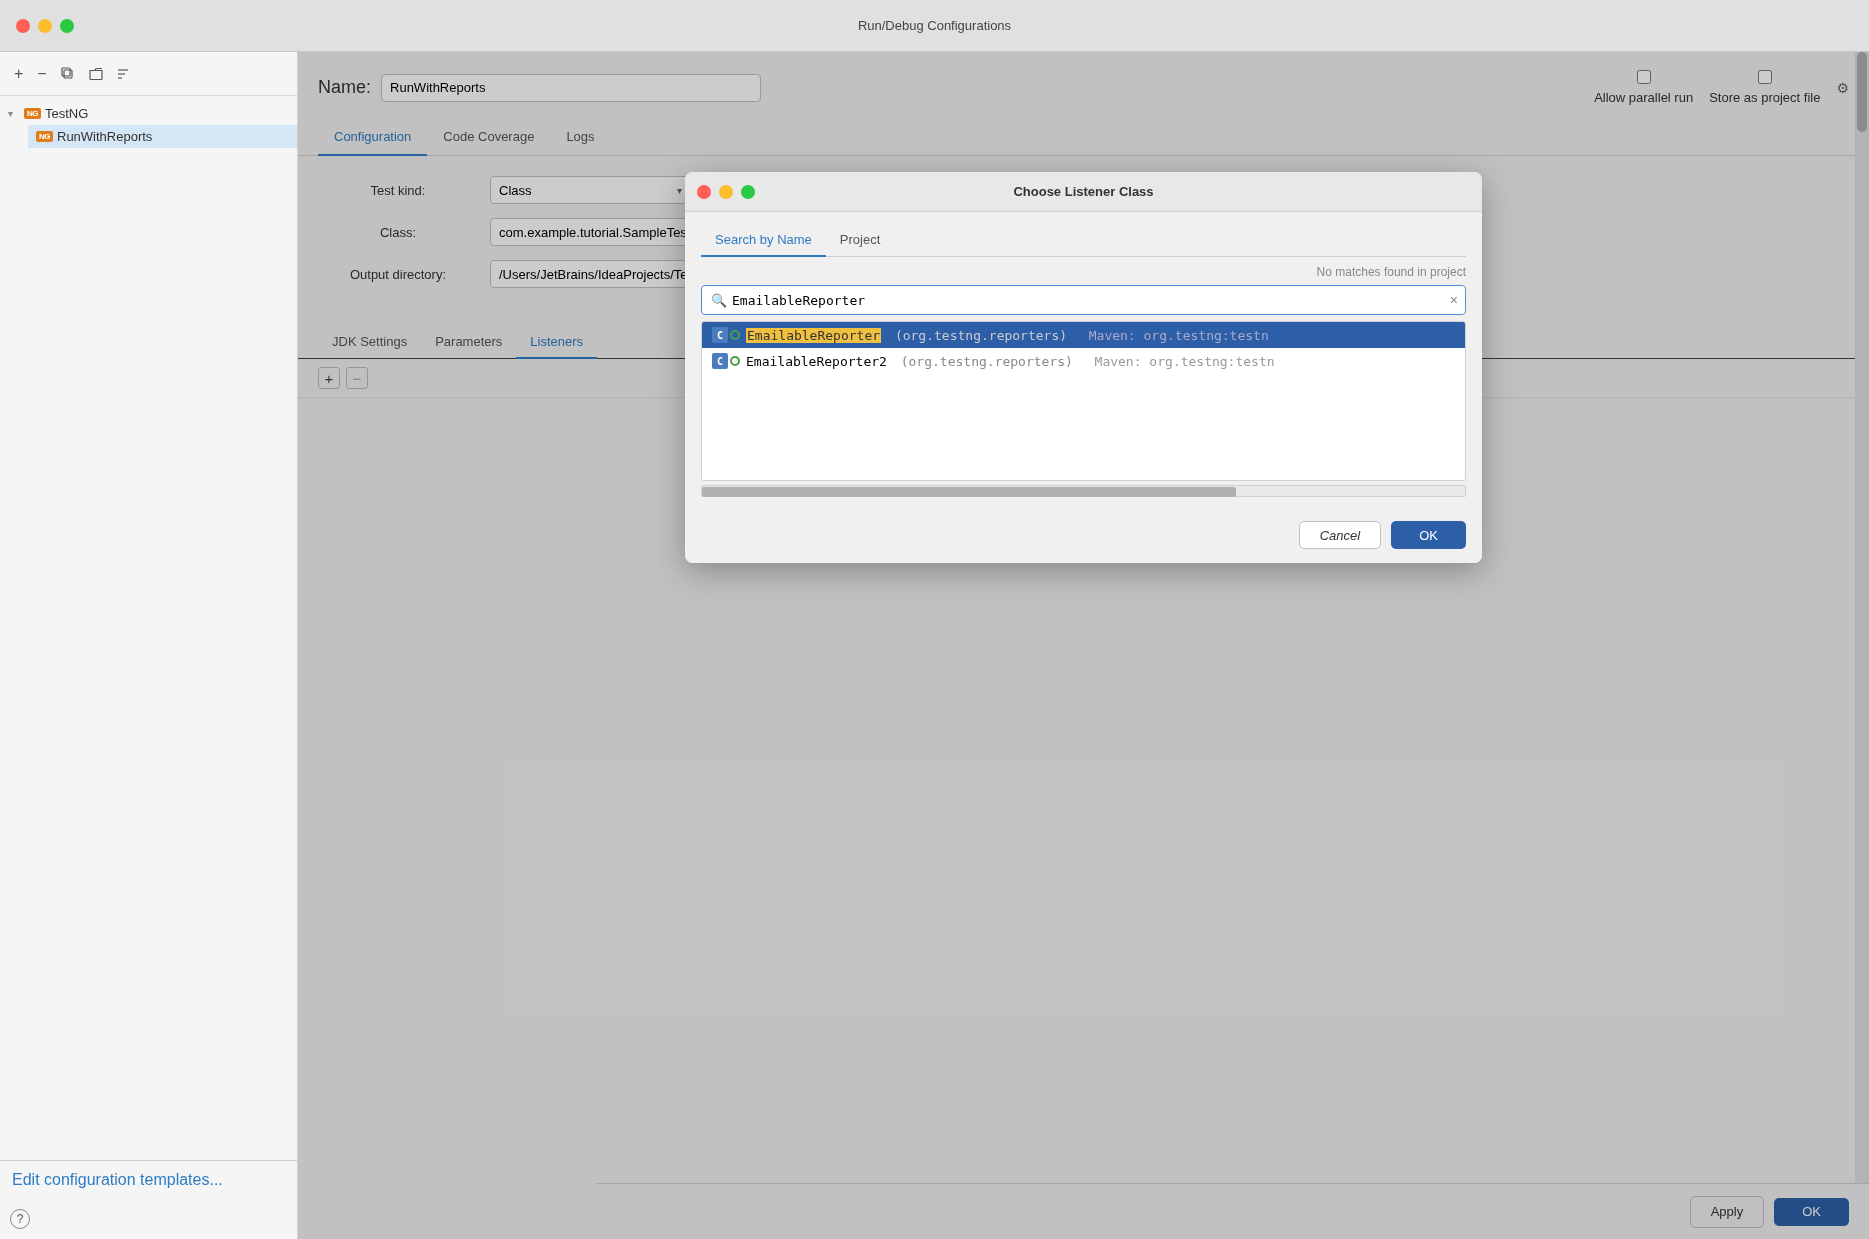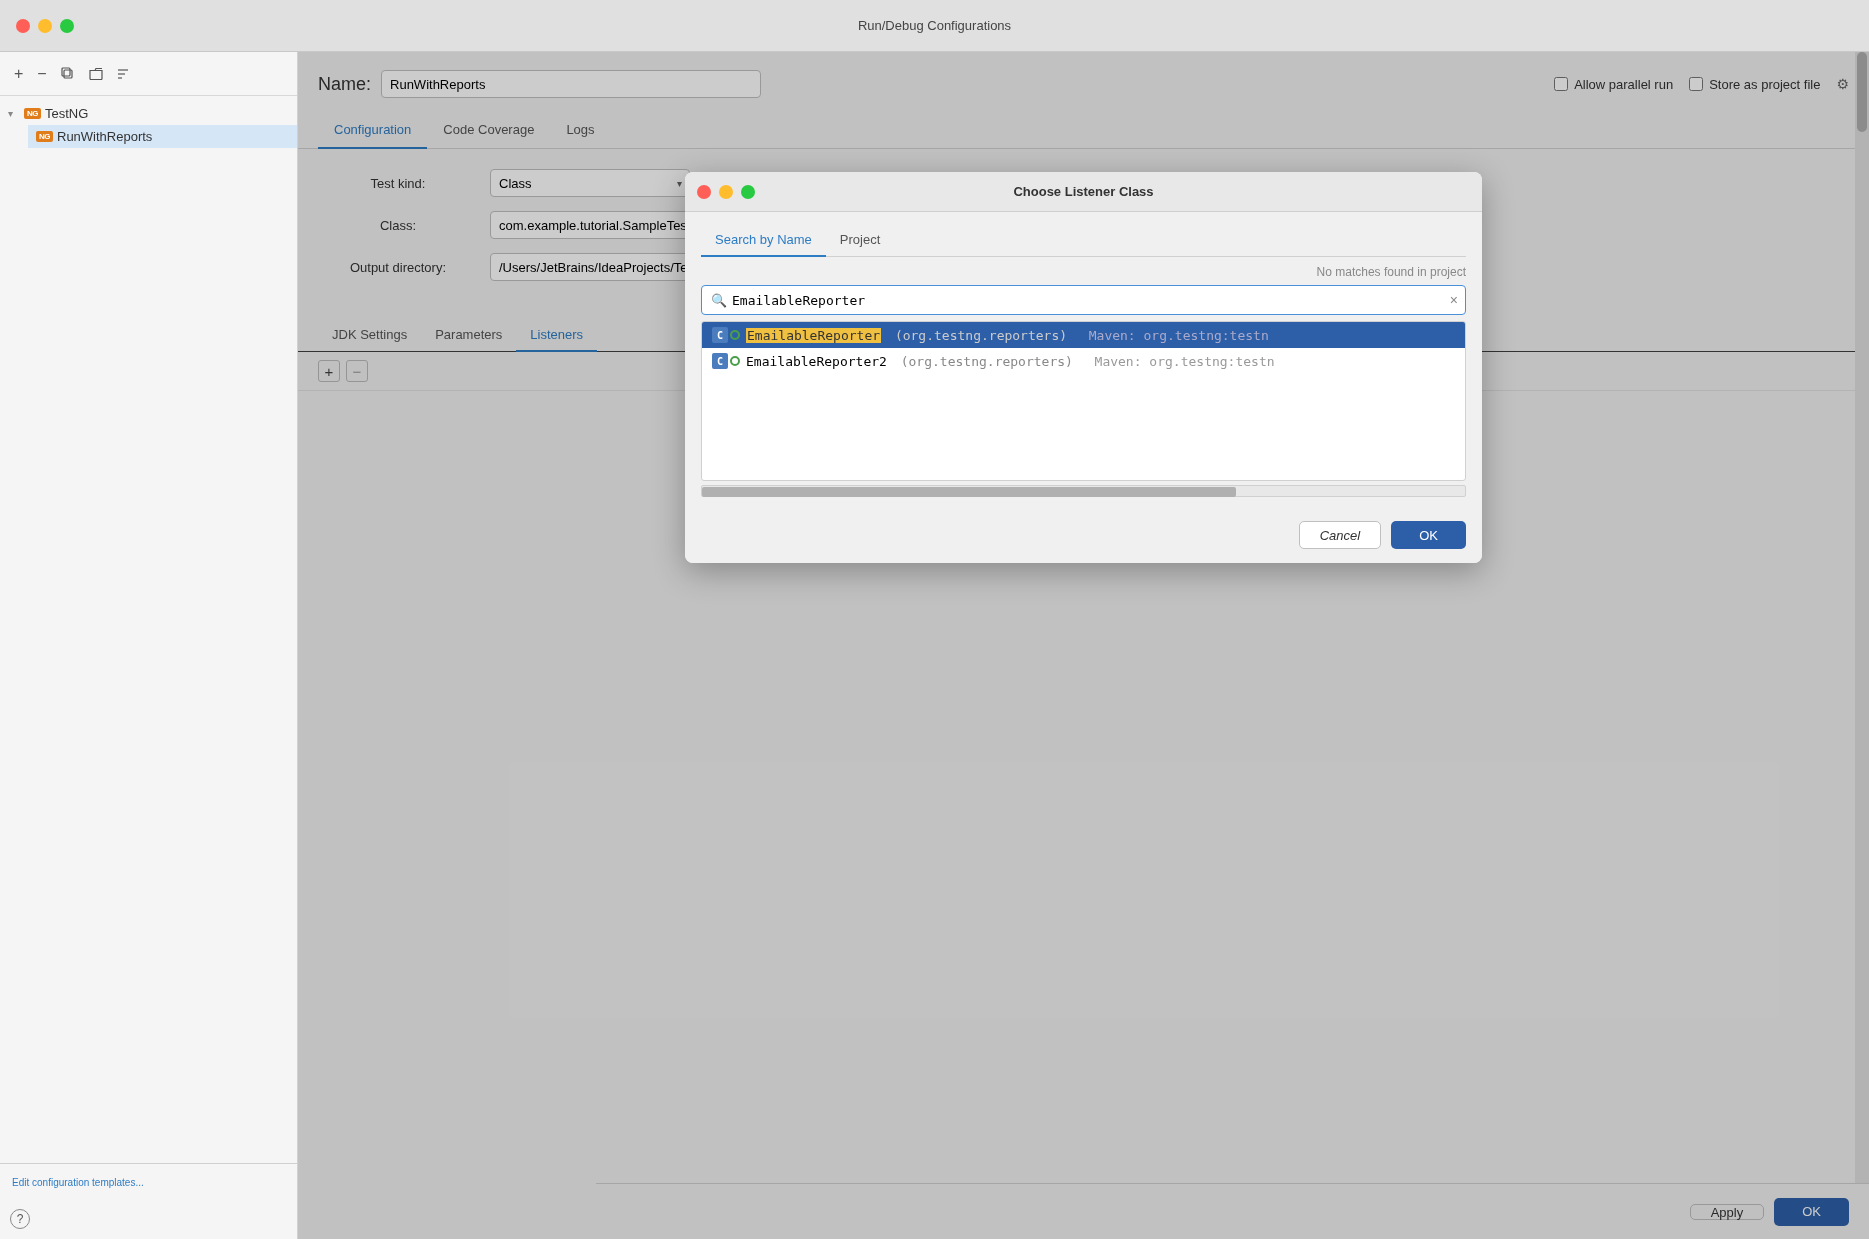--- a/index.html
+++ b/index.html
@@ -122,21 +122,21 @@
       padding-left: 8px;
     }
 
     .sidebar-footer {
       padding: 10px 12px;
       border-top: 1px solid #d0d0d0;
     }
     .edit-templates-link {
       color: #2d7cc4;
       cursor: pointer;
-      font-size: 10px;
+      font-size: 16px;
     }
 
     .sidebar-bottom {
       padding: 10px;
       display: flex;
       align-items: center;
     }
     .help-btn {
       width: 20px;
       height: 20px;
@@ -190,20 +190,21 @@
       gap: 16px;
       margin-left: auto;
     }
     .checkbox-label {
       display: flex;
       align-items: center;
       gap: 6px;
       font-size: 13px;
       color: #333;
       cursor: pointer;
+      flex-direction: column;
     }
     .checkbox-label input[type="checkbox"] {
       width: 14px;
       height: 14px;
     }
     .gear-icon {
       font-size: 14px;
       color: #666;
       cursor: pointer;
     }
@@ -625,21 +626,21 @@
       background: #f2f2f2;
       border-top: 1px solid #d0d0d0;
       display: flex;
       align-items: center;
       justify-content: flex-end;
       padding: 0 20px;
       gap: 10px;
       z-index: 1;
     }
     .btn-apply {
-      height: 16px;
+      height: 32px;
       padding: 0 20px;
       border: 1px solid #c0c0c0;
       border-radius: 5px;
       background: #f0f0f0;
       font-size: 13px;
       cursor: pointer;
       color: #333;
     }
     .btn-main-ok {
       height: 28px;

